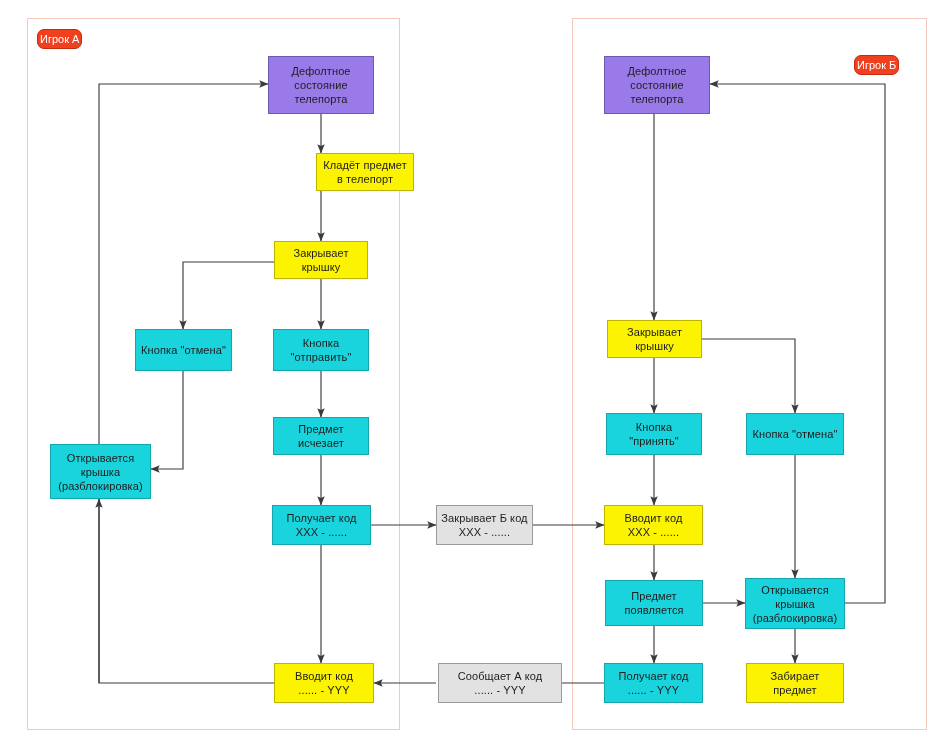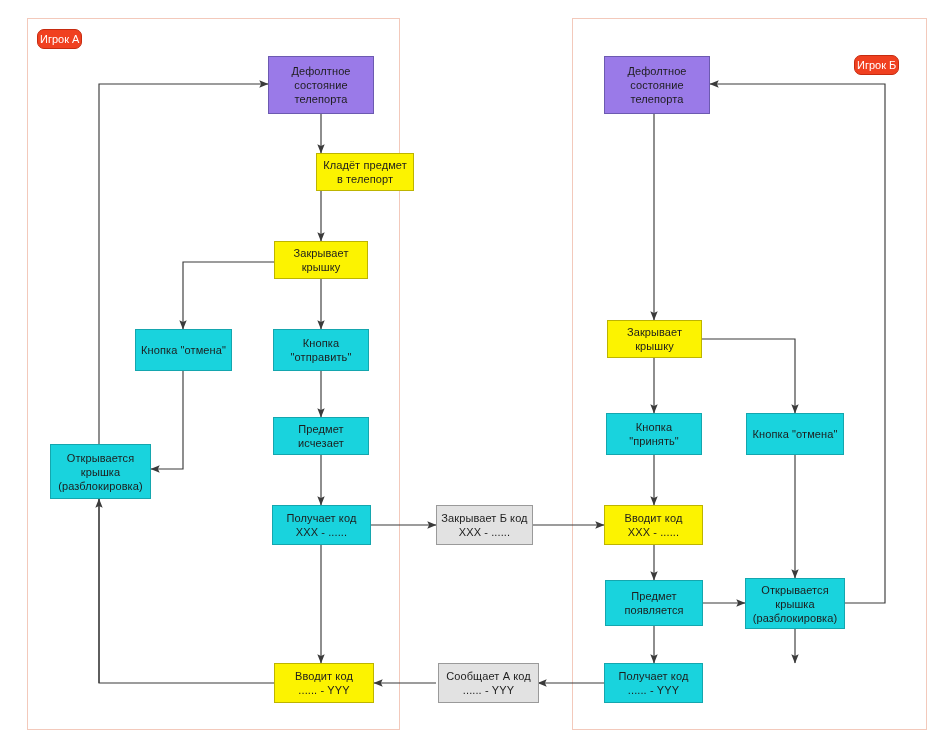--- a/index.html
+++ b/index.html
@@ -157,21 +157,21 @@
 
   <div class="node n-teal" style="left:272px;top:505px;width:99px;height:40px;">Получает код
 XXX - ......</div>
 
   <div class="node n-yellow" style="left:274px;top:663px;width:100px;height:40px;">Вводит код
 ...... - YYY</div>
 
   <div class="node n-grey" style="left:436px;top:505px;width:97px;height:40px;">Закрывает Б код
 XXX - ......</div>
 
-  <div class="node n-grey" style="left:438px;top:663px;width:101px;height:40px;">Сообщает А код
+  <div class="node n-grey" style="left:438px;top:663px;width:124px;height:40px;">Сообщает А код
 ...... - YYY</div>
 
   <div class="node n-purple" style="left:604px;top:56px;width:106px;height:58px;">Дефолтное
 состояние
 телепорта</div>
 
   <div class="node n-yellow" style="left:607px;top:320px;width:95px;height:38px;">Закрывает
 крышку</div>
 
   <div class="node n-teal" style="left:606px;top:413px;width:96px;height:42px;">Кнопка
@@ -185,14 +185,16 @@
   <div class="node n-teal" style="left:605px;top:580px;width:98px;height:46px;">Предмет
 появляется</div>
 
   <div class="node n-teal" style="left:745px;top:578px;width:100px;height:51px;">Открывается
 крышка
 (разблокировка)</div>
 
   <div class="node n-teal" style="left:604px;top:663px;width:99px;height:40px;">Получает код
 ...... - YYY</div>
 
+  <div class="node n-yellow" style="left:746px;top:663px;width:98px;height:40px;">Забирает
+предмет</div>
 
 </div>
 
 </body></html>

